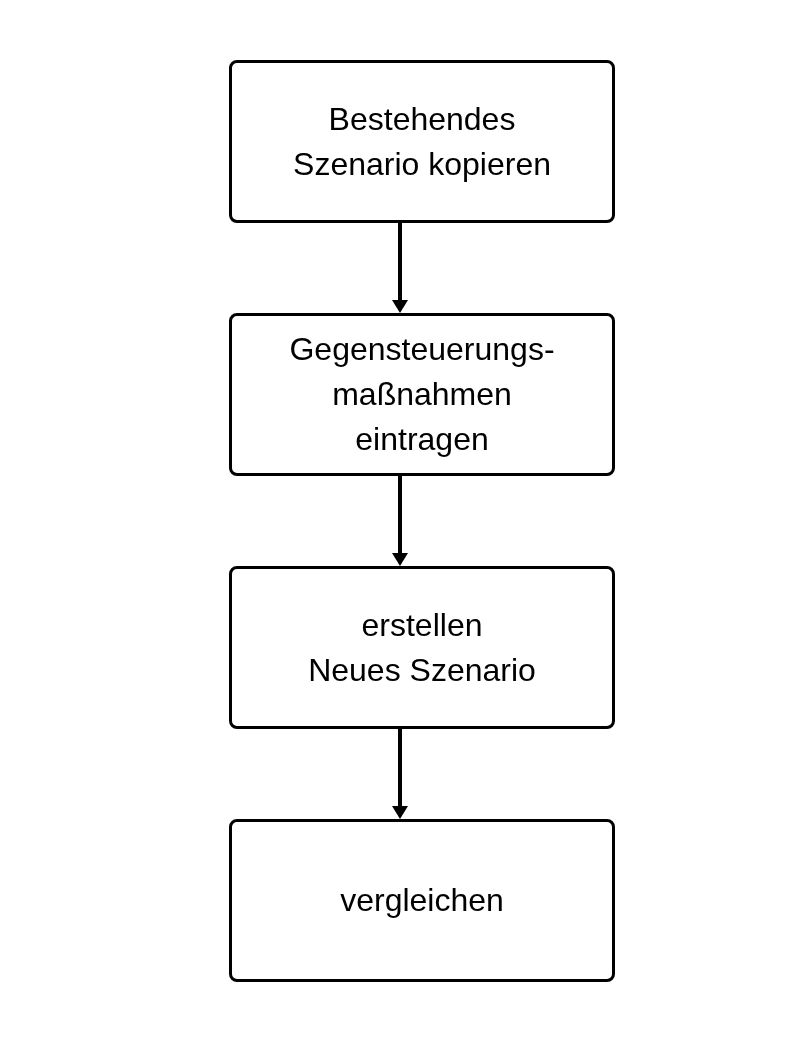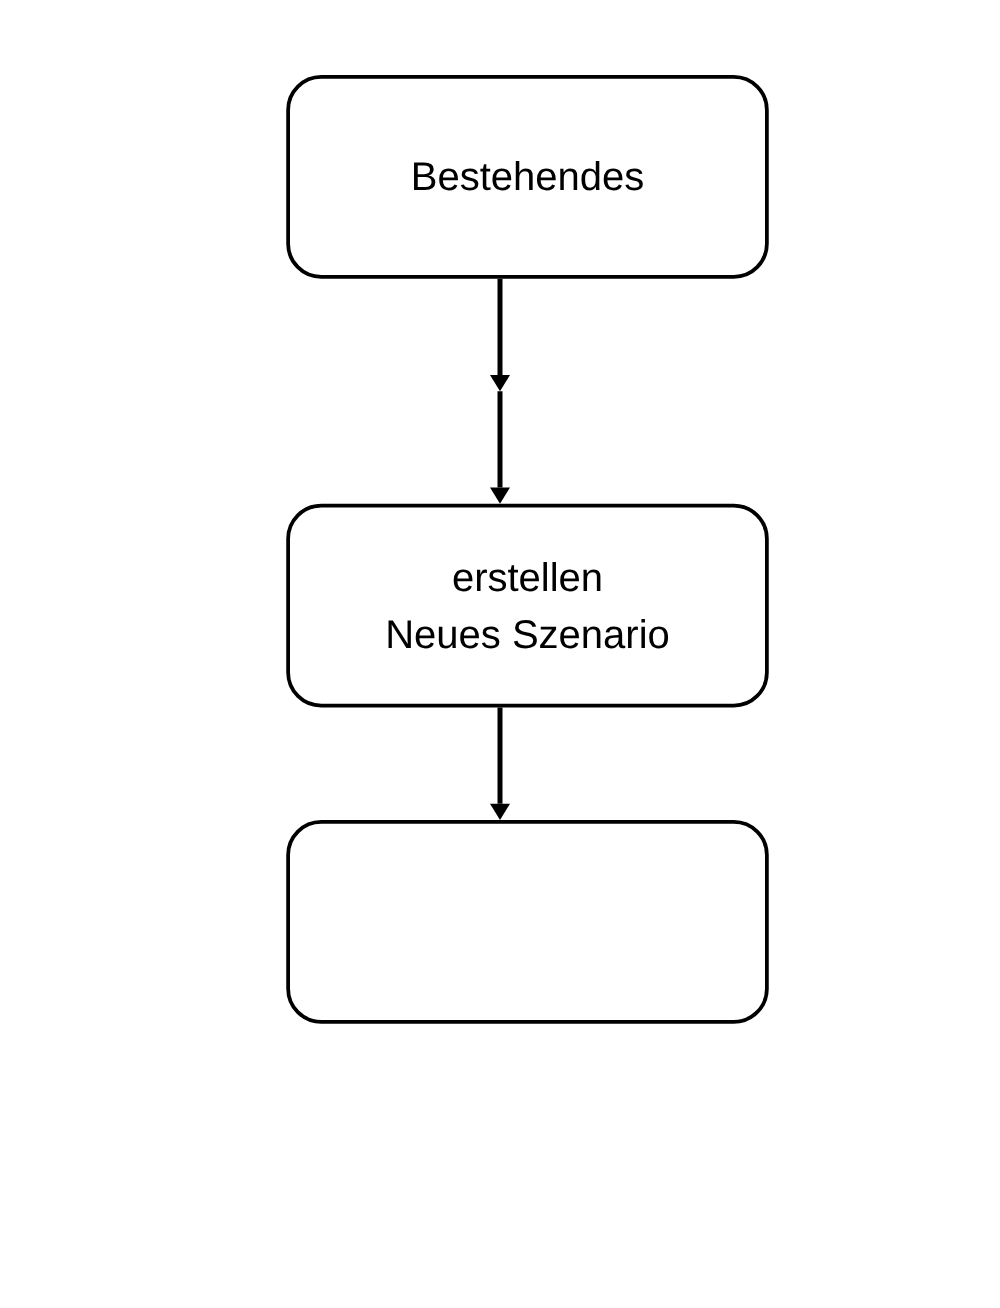--- a/index.html
+++ b/index.html
@@ -24,21 +24,21 @@
     width: 800px;
     display: flex;
     flex-direction: column;
     align-items: center;
   }
   .node {
     box-sizing: border-box;
     width: 386px;
     height: 163px;
     border: 3px solid #000000;
-    border-radius: 28px;
+    border-radius: 8px;
     background: #ffffff;
     display: flex;
     flex-direction: column;
     justify-content: center;
     text-align: center;
     margin-left: 44px;
   }
   .node-text {
     display: flex;
     flex-direction: column;
@@ -76,45 +76,54 @@
 </style>
 </head>
 <body>
 
 <div class="canvas">
   <div class="flowchart">
 
     <div class="node">
       <div class="node-text">
         <span>Bestehendes</span>
+        <span>Szenario kopieren</span>
       </div>
     </div>
 
     <div class="connector">
       <div class="line"></div>
       <div class="head"></div>
     </div>
 
+    <div class="node">
+      <div class="node-text">
+        <span>Gegensteuerungs-</span>
+        <span>maßnahmen</span>
+        <span>eintragen</span>
+      </div>
+    </div>
 
     <div class="connector">
       <div class="line"></div>
       <div class="head"></div>
     </div>
 
     <div class="node">
       <div class="node-text">
         <span>erstellen</span>
         <span>Neues Szenario</span>
       </div>
     </div>
 
     <div class="connector">
       <div class="line"></div>
       <div class="head"></div>
     </div>
 
     <div class="node">
       <div class="node-text">
+        <span>vergleichen</span>
       </div>
     </div>
 
   </div>
 </div>
 
 </body></html>

